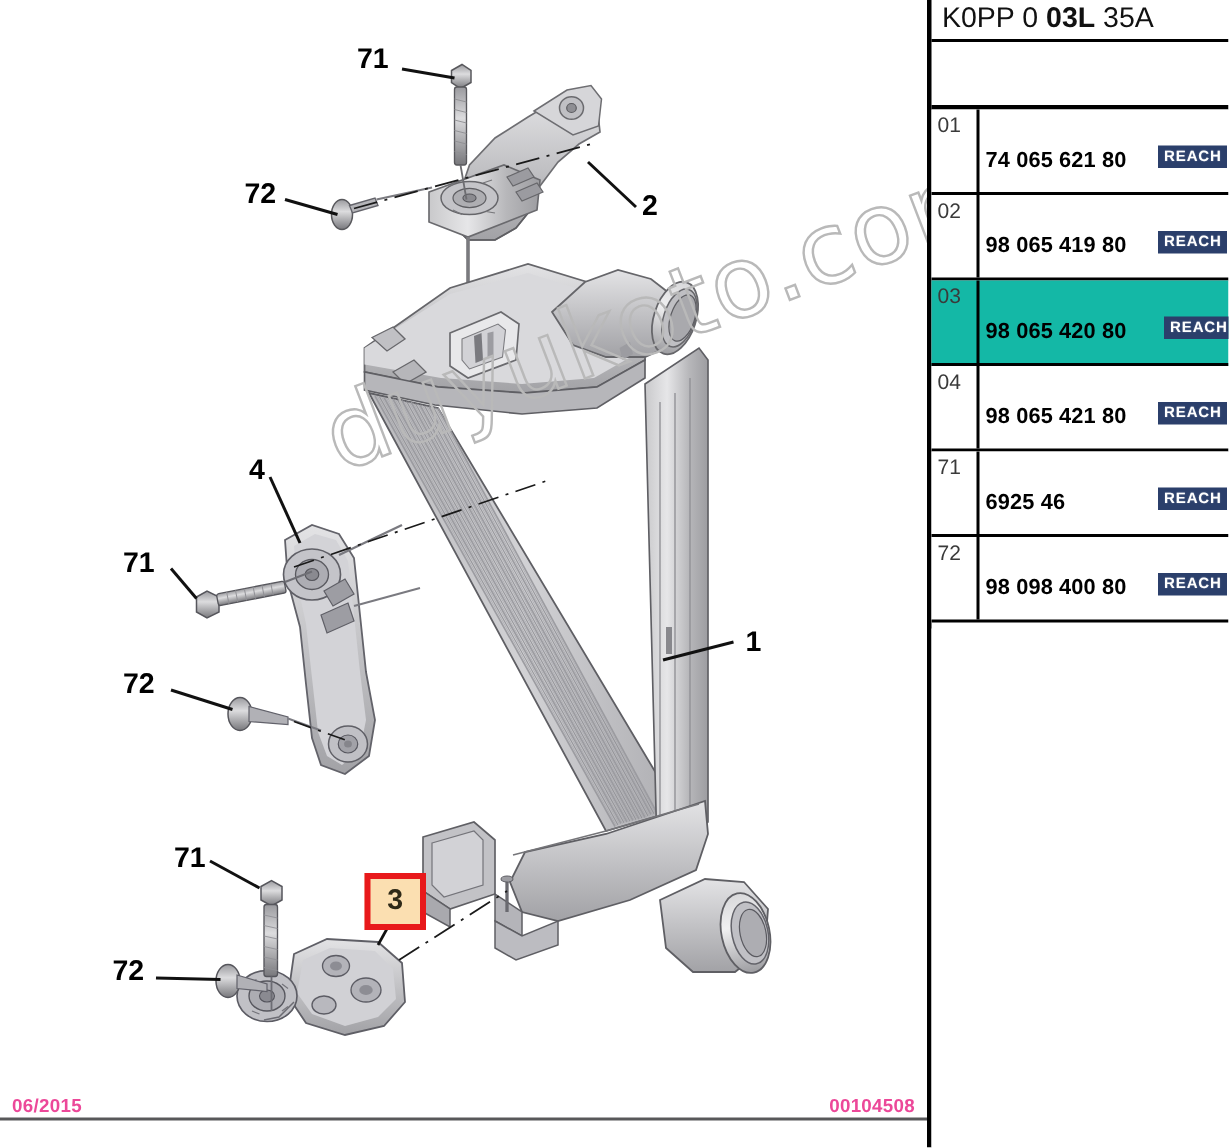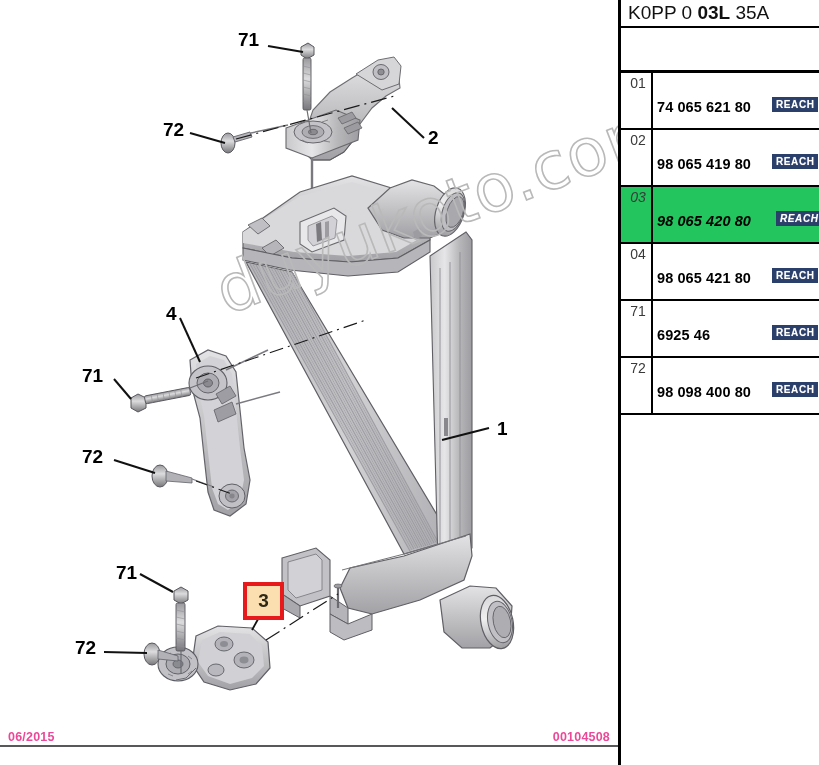--- a/index.html
+++ b/index.html
@@ -73,25 +73,25 @@
   #ref-header .norm{font-weight:normal;}
   #ref-blank{
     position:absolute;left:0;top:28px;width:198px;height:45px;
     border-bottom:3px solid #000;box-sizing:border-box;
   }
   #rows{position:absolute;left:0;top:73px;width:198px;}
   .prow{
     position:relative;width:198px;height:57px;box-sizing:border-box;
     border-bottom:2.5px solid #000;background:#fff;
   }
-  .prow.hl{background:#22c55e;font-style:italic;}
+  .prow.hl{background:#14b8a6;}
   .prow .idx{
     position:absolute;left:0;top:0;width:32px;height:100%;
     box-sizing:border-box;border-right:2px solid #000;
-    font-size:14px;color:#3a3a3a;padding:2px 0 0 4px;text-align:center;
+    font-size:14px;color:#3a3a3a;padding:2px 0 0 4px;
   }
   .prow .pnum{
     position:absolute;left:36px;top:26px;font-size:14.5px;font-weight:bold;
     color:#000;white-space:nowrap;letter-spacing:.1px;
   }
   .reach{
     position:absolute;left:151px;top:24px;height:15px;
     background:#2b3f6b;color:#ffffff;font-size:10px;font-weight:bold;
     letter-spacing:.6px;padding:1px 3px 0 4px;box-sizing:border-box;
     white-space:nowrap;line-height:14px;

